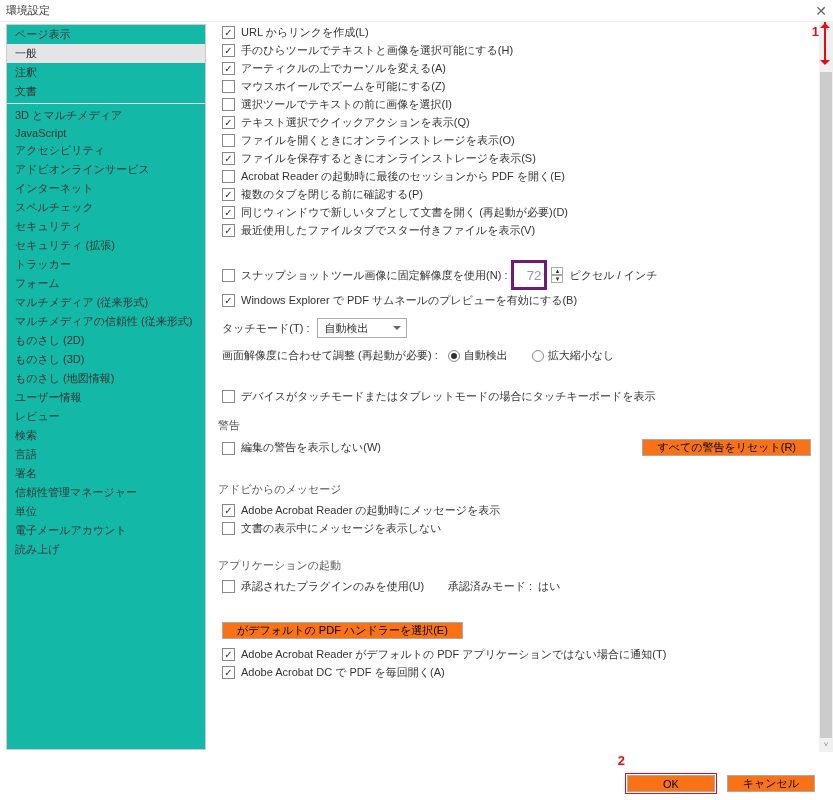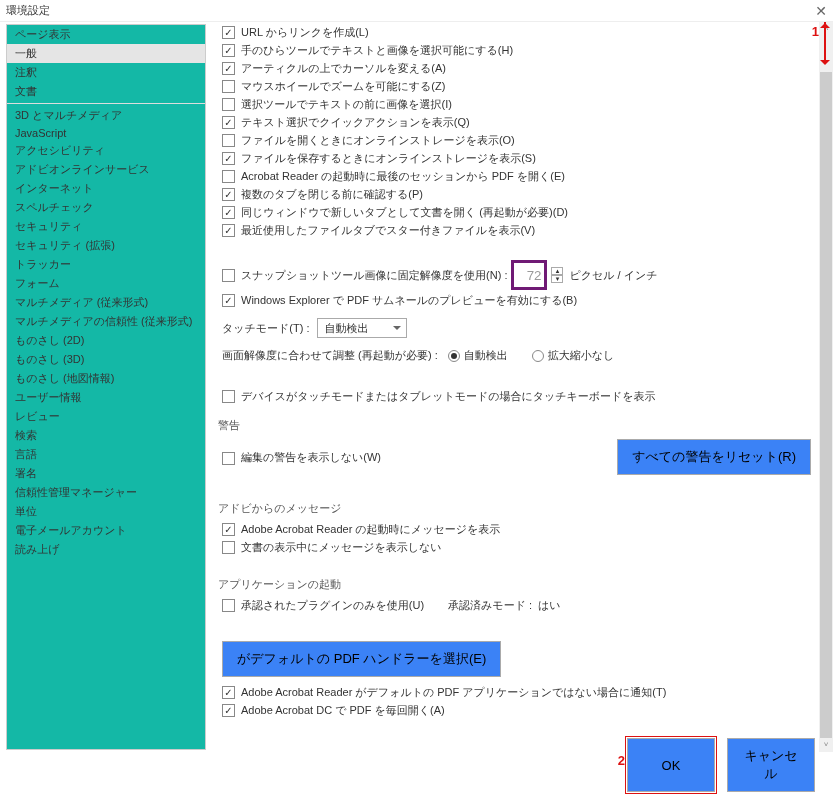--- a/index.html
+++ b/index.html
@@ -17,21 +17,21 @@
 .checkbox { width: 13px; height: 13px; border: 1px solid #888; margin-right: 6px; display: inline-flex; align-items: center; justify-content: center; font-size: 10px; color: #333; cursor: pointer; flex-shrink: 0; }
 .checkbox.checked::before { content: "✓"; }
 .num-input { width: 36px; height: 16px; border: 3px solid #701a75; padding: 12px 3px; margin: 0 4px; text-align: right; color: #999; }
 .spin { display: inline-flex; flex-direction: column; margin-right: 6px; }
 .spin span { width: 12px; height: 8px; border: 1px solid #aaa; font-size: 7px; line-height: 6px; text-align: center; cursor: pointer; }
 .select { border: 1px solid #aaa; height: 20px; padding: 0 18px 0 6px; position: relative; display: inline-block; line-height: 18px; cursor: pointer; min-width: 90px; background: #fff; }
 .select::after { content: ""; position: absolute; right: 5px; top: 7px; border: 4px solid transparent; border-top-color: #666; }
 .radio { width: 12px; height: 12px; border: 1px solid #888; border-radius: 50%; margin-right: 4px; display: inline-flex; align-items: center; justify-content: center; cursor: pointer; }
 .radio.checked::before { content: ""; width: 6px; height: 6px; background: #333; border-radius: 50%; }
 .section-label { margin: 14px 0 6px 0; color: #555; }
-.btn { border: 1px solid #aaa; background: #3b82f6; padding: 8px 14px; cursor: pointer; font-size: 13px; }
+.btn { border: 1px solid #aaa; background: #f97316; padding: 0 14px; cursor: pointer; font-size: 11px; }
 .footer { position: absolute; bottom: 8px; right: 18px; display: flex; gap: 12px; }
 .footer .btn { width: 88px; text-align: center; }
 .ok-btn { outline: 1.5px solid #d11; outline-offset: 1px; }
 .annot { position: absolute; color: #d11; font-weight: bold; font-size: 13px; pointer-events: none; }
 .arrow-down { position: absolute; right: 3px; top: 22px; width: 10px; height: 50px; pointer-events: none; }
 .arrow-down::before { content: ""; position: absolute; left: 4px; top: 0; width: 2px; height: 40px; background: #d11; }
 .arrow-down::after { content: ""; position: absolute; left: 0; top: 38px; border: 5px solid transparent; border-top-color: #d11; }
 .arrow-up-tip { position: absolute; left: 0; top: -4px; border: 5px solid transparent; border-bottom-color: #d11; }
 .scrollbar-track { position: absolute; right: 0; top: 22px; width: 14px; bottom: 48px; background: #f0f0f0; }
 .scrollbar-thumb { position: absolute; left: 1px; right: 1px; top: 50px; bottom: 14px; background: #ccc; }

